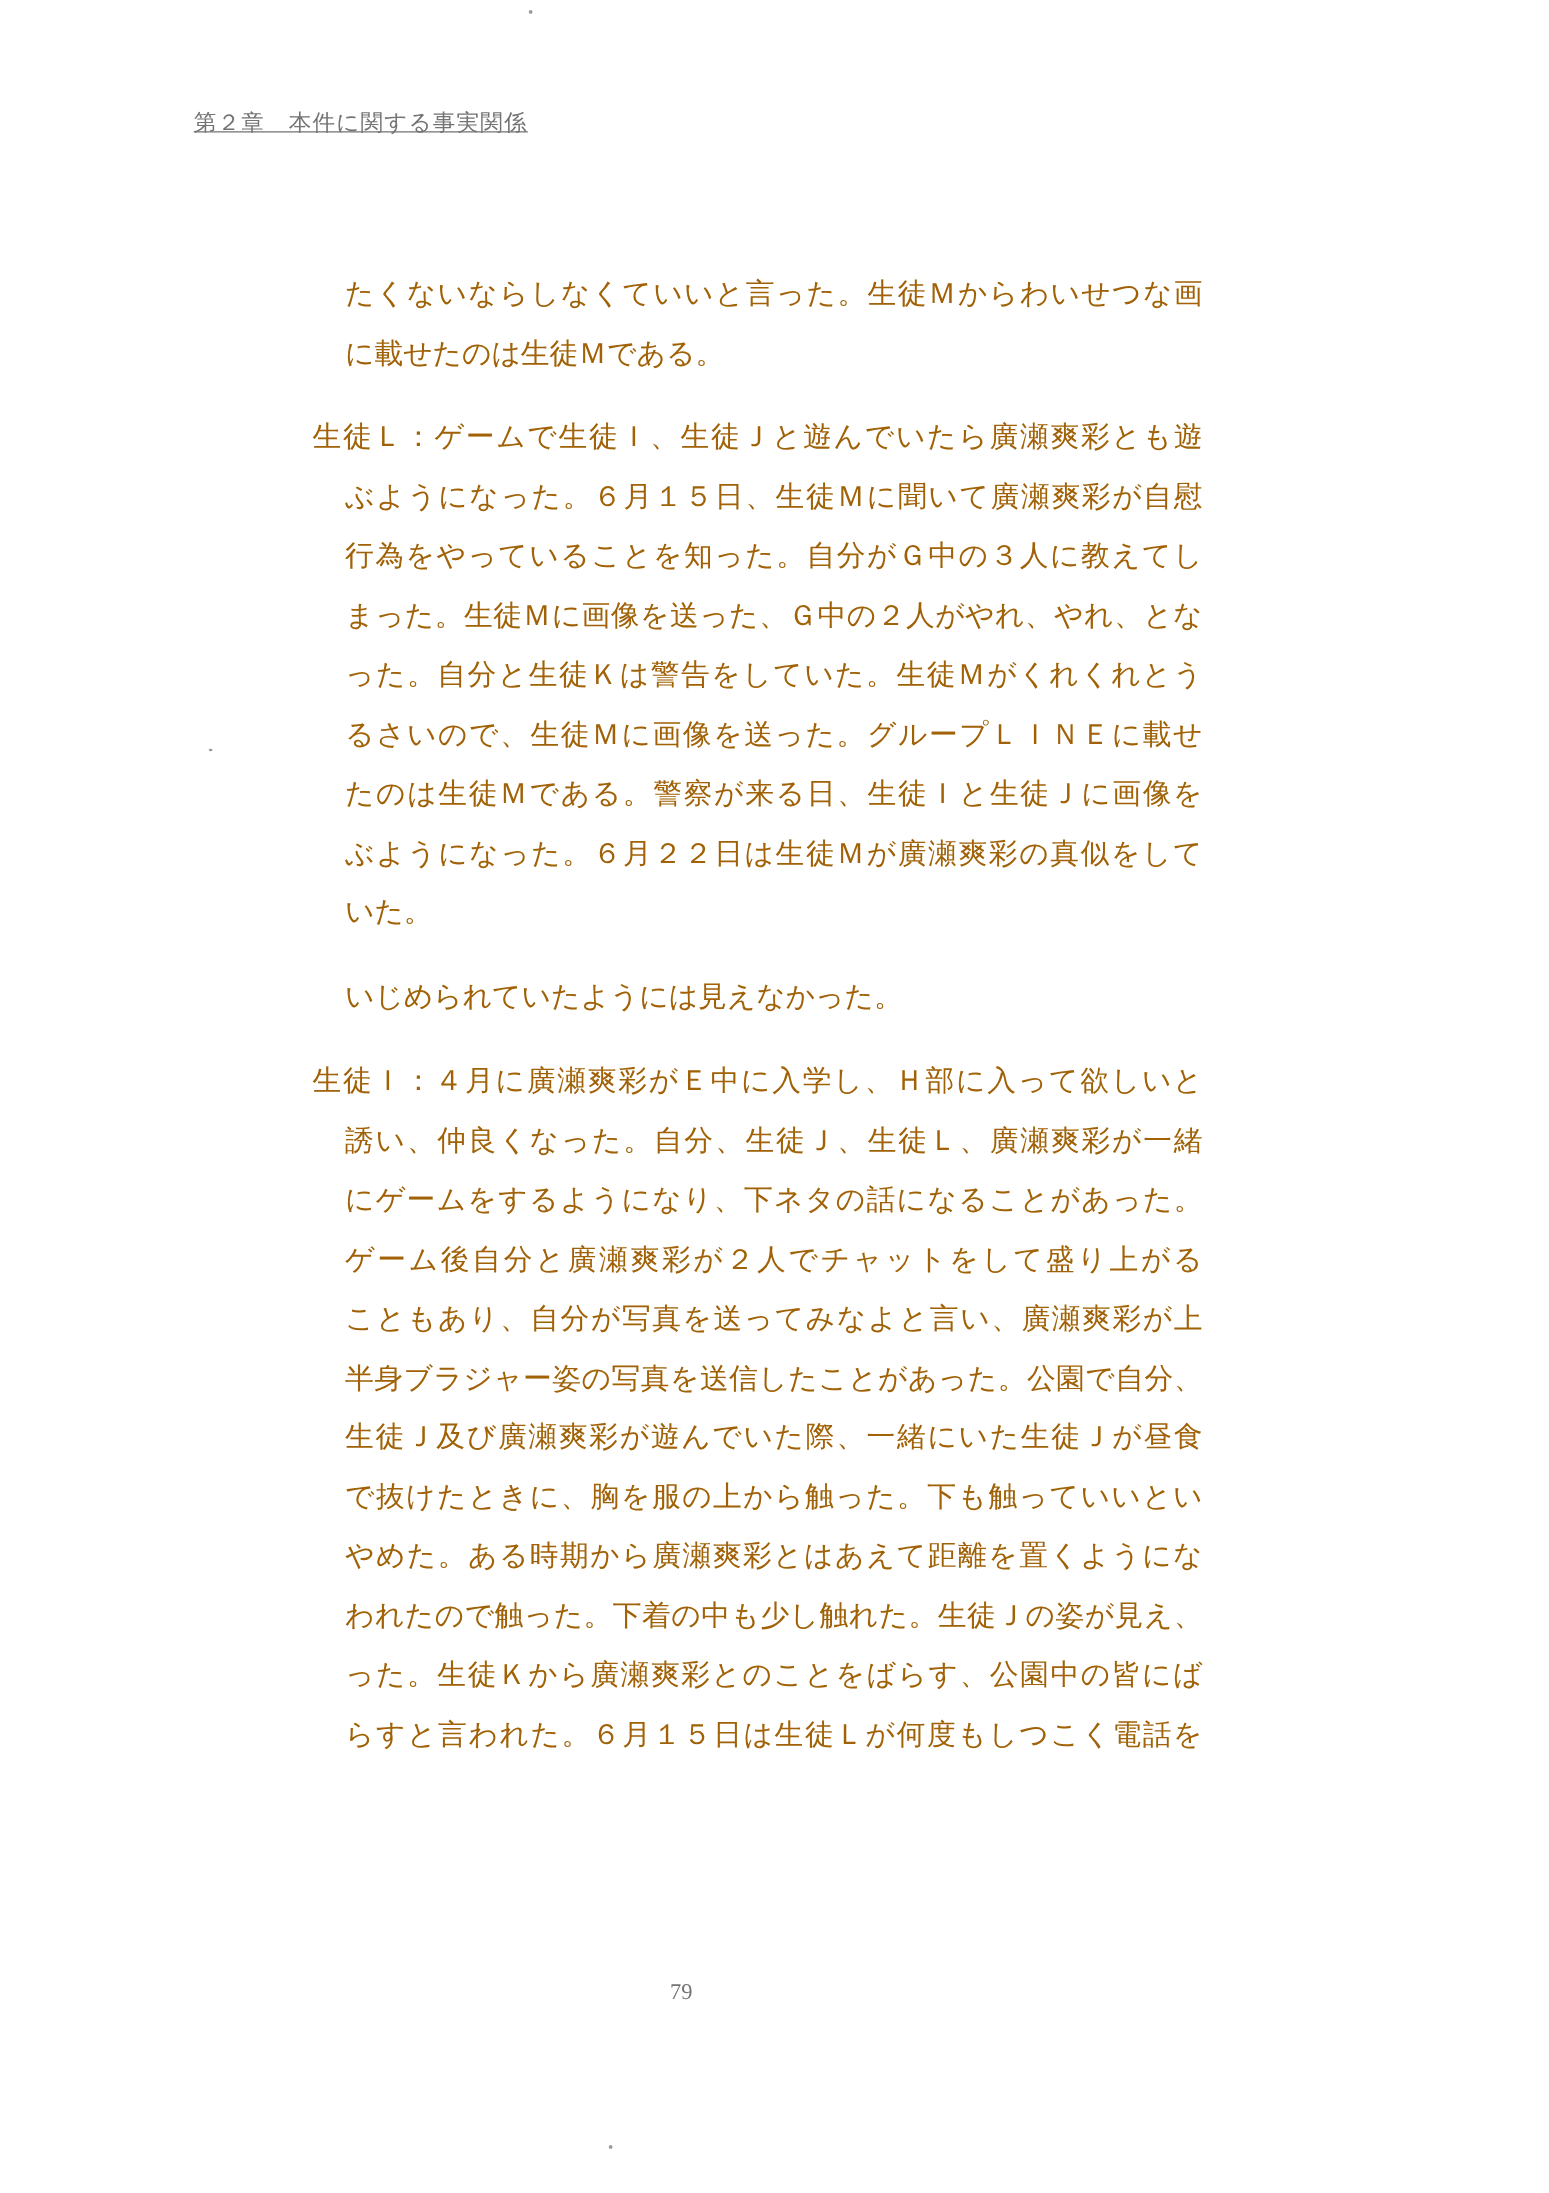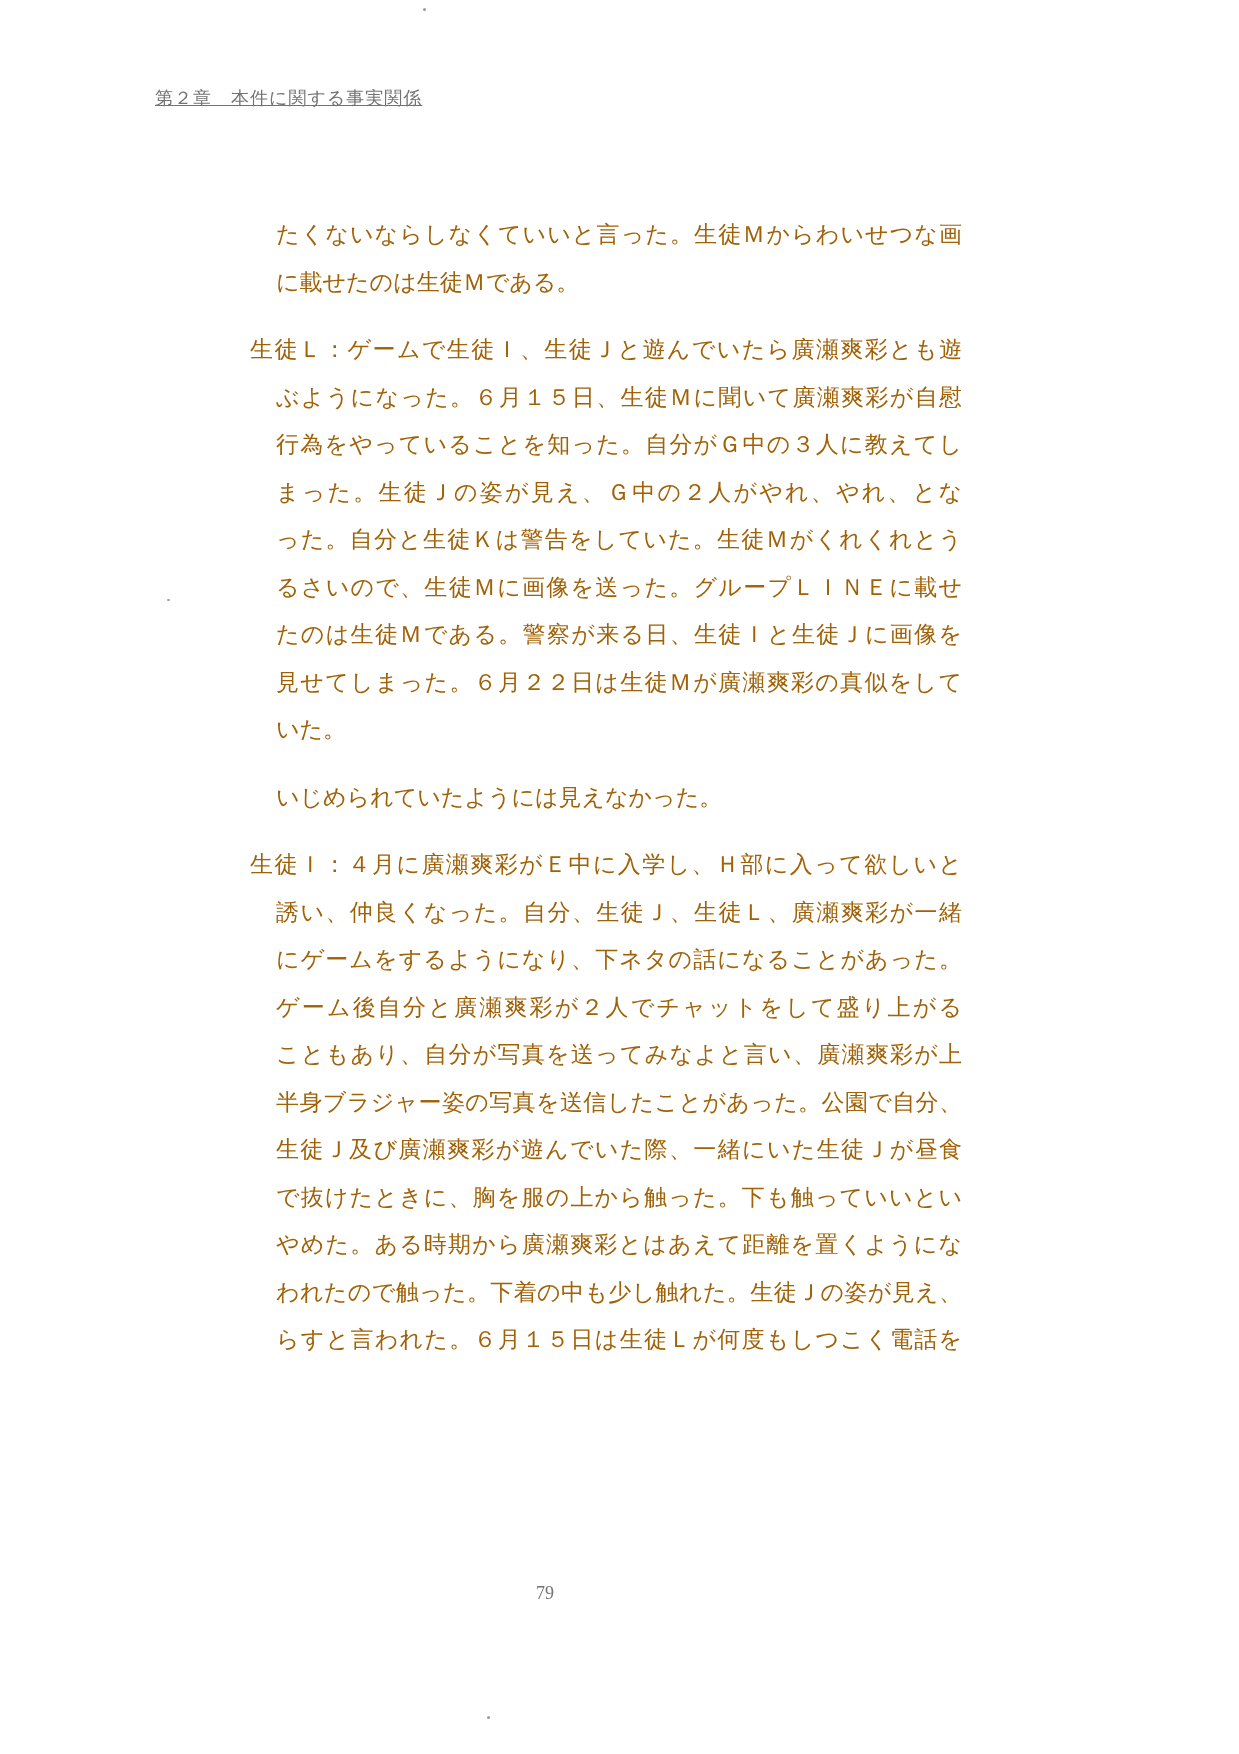--- a/index.html
+++ b/index.html
@@ -77,41 +77,42 @@
 
   <div class="doc-body" id="doc-body">
       <div class="para">
         <div class="line cont stretch">たくないならしなくていいと言った。生徒Ｍからわいせつな画</div>
         <div class="line cont">に載せたのは生徒Ｍである。</div>
       </div>
       <div class="para">
         <div class="line stretch">生徒Ｌ：ゲームで生徒Ｉ、生徒Ｊと遊んでいたら廣瀬爽彩とも遊</div>
         <div class="line cont stretch">ぶようになった。６月１５日、生徒Ｍに聞いて廣瀬爽彩が自慰</div>
         <div class="line cont stretch">行為をやっていることを知った。自分がＧ中の３人に教えてし</div>
-        <div class="line cont stretch">まった。生徒Ｊの姿が見え、Ｇ中の２人がやれ、やれ、とな</div>
+        <div class="line cont stretch">まった。生徒Ｍに画像を送った、Ｇ中の２人がやれ、やれ、とな</div>
         <div class="line cont stretch">った。自分と生徒Ｋは警告をしていた。生徒Ｍがくれくれとう</div>
         <div class="line cont stretch">るさいので、生徒Ｍに画像を送った。グループＬＩＮＥに載せ</div>
         <div class="line cont stretch">たのは生徒Ｍである。警察が来る日、生徒Ｉと生徒Ｊに画像を</div>
-        <div class="line cont stretch">見せてしまった。６月２２日は生徒Ｍが廣瀬爽彩の真似をして</div>
+        <div class="line cont stretch">ぶようになった。６月２２日は生徒Ｍが廣瀬爽彩の真似をして</div>
         <div class="line cont">いた。</div>
       </div>
       <div class="para">
         <div class="line cont">いじめられていたようには見えなかった。</div>
       </div>
       <div class="para">
         <div class="line stretch">生徒Ｉ：４月に廣瀬爽彩がＥ中に入学し、Ｈ部に入って欲しいと</div>
         <div class="line cont stretch">誘い、仲良くなった。自分、生徒Ｊ、生徒Ｌ、廣瀬爽彩が一緒</div>
         <div class="line cont stretch">にゲームをするようになり、下ネタの話になることがあった。</div>
         <div class="line cont stretch">ゲーム後自分と廣瀬爽彩が２人でチャットをして盛り上がる</div>
         <div class="line cont stretch">こともあり、自分が写真を送ってみなよと言い、廣瀬爽彩が上</div>
         <div class="line cont stretch">半身ブラジャー姿の写真を送信したことがあった。公園で自分、</div>
         <div class="line cont stretch">生徒Ｊ及び廣瀬爽彩が遊んでいた際、一緒にいた生徒Ｊが昼食</div>
         <div class="line cont stretch">で抜けたときに、胸を服の上から触った。下も触っていいとい</div>
         <div class="line cont stretch">やめた。ある時期から廣瀬爽彩とはあえて距離を置くようにな</div>
         <div class="line cont stretch">われたので触った。下着の中も少し触れた。生徒Ｊの姿が見え、</div>
+        <div class="line cont stretch">った。生徒Ｋから廣瀬爽彩とのことをばらす、公園中の皆にば</div>
         <div class="line cont stretch">らすと言われた。６月１５日は生徒Ｌが何度もしつこく電話を</div>
       </div>
     </div>
 
   <div class="page-number">79</div>
 
   <div class="speck s1"></div>
   <div class="speck s2"></div>
   <div class="speck s3"></div>
 </div>

